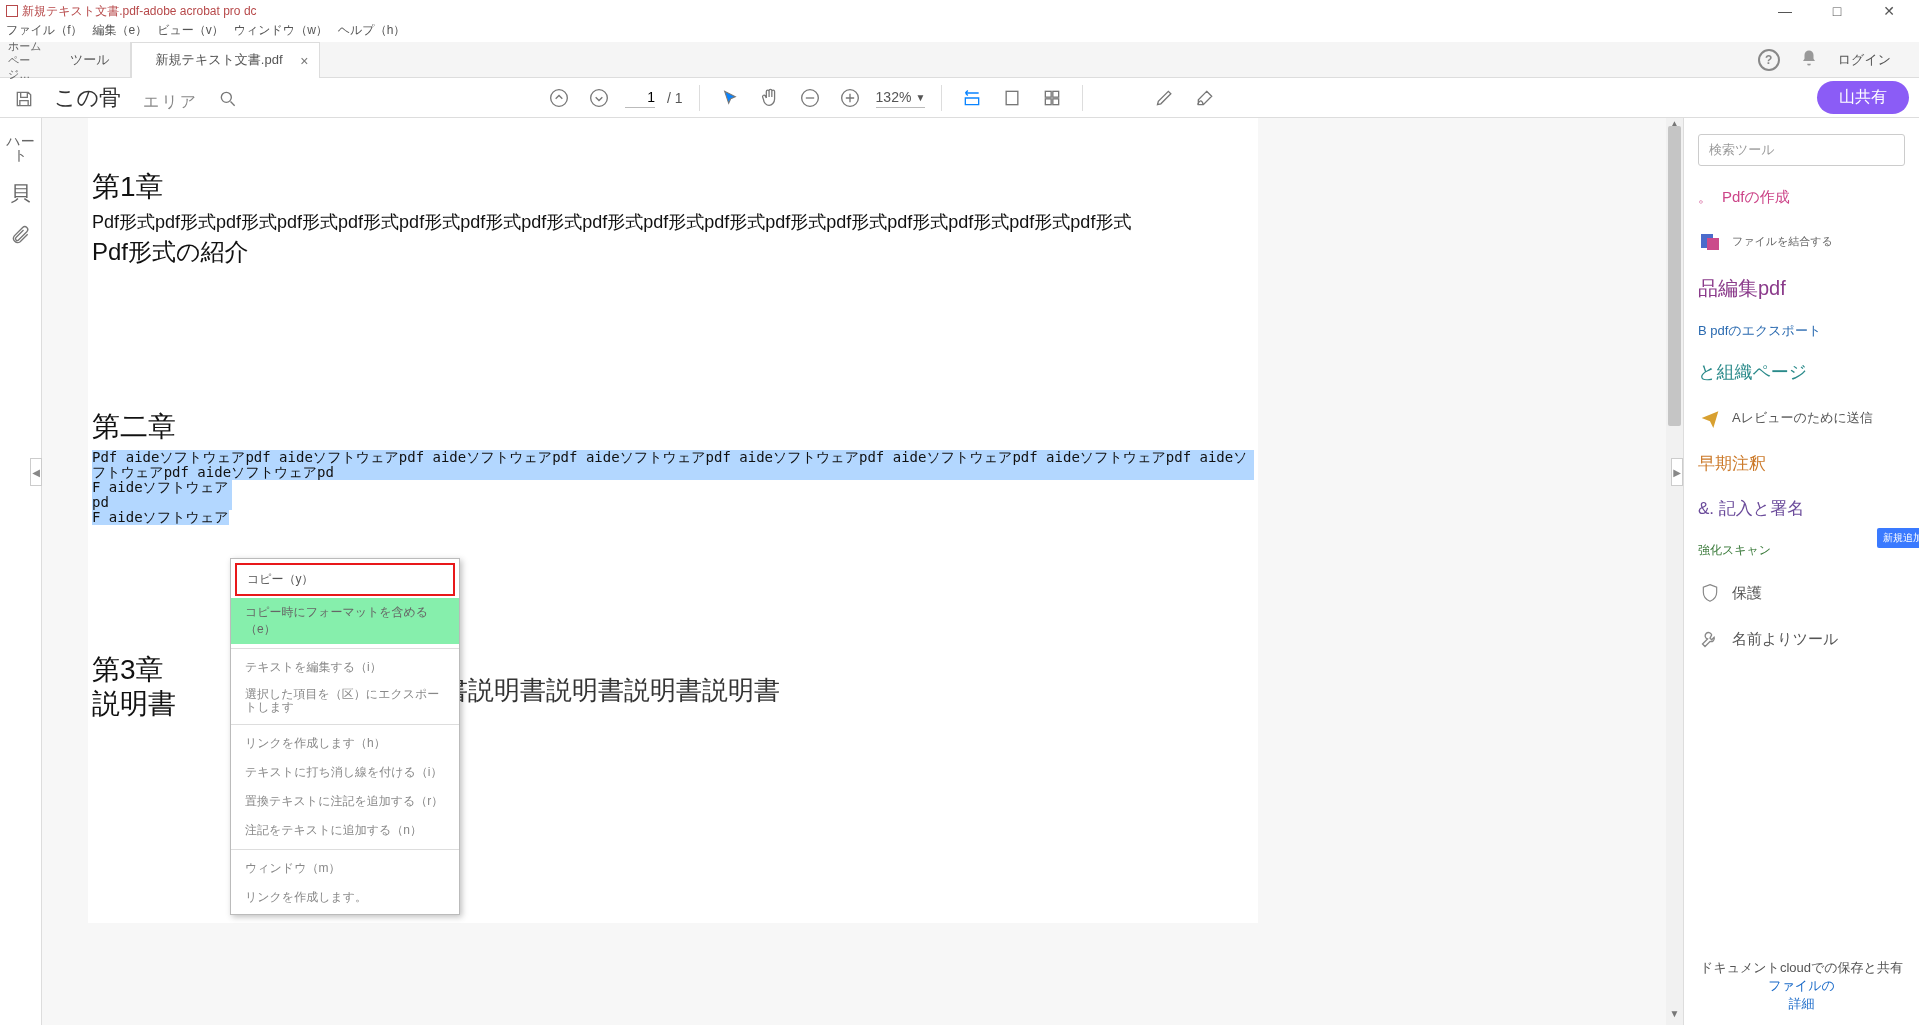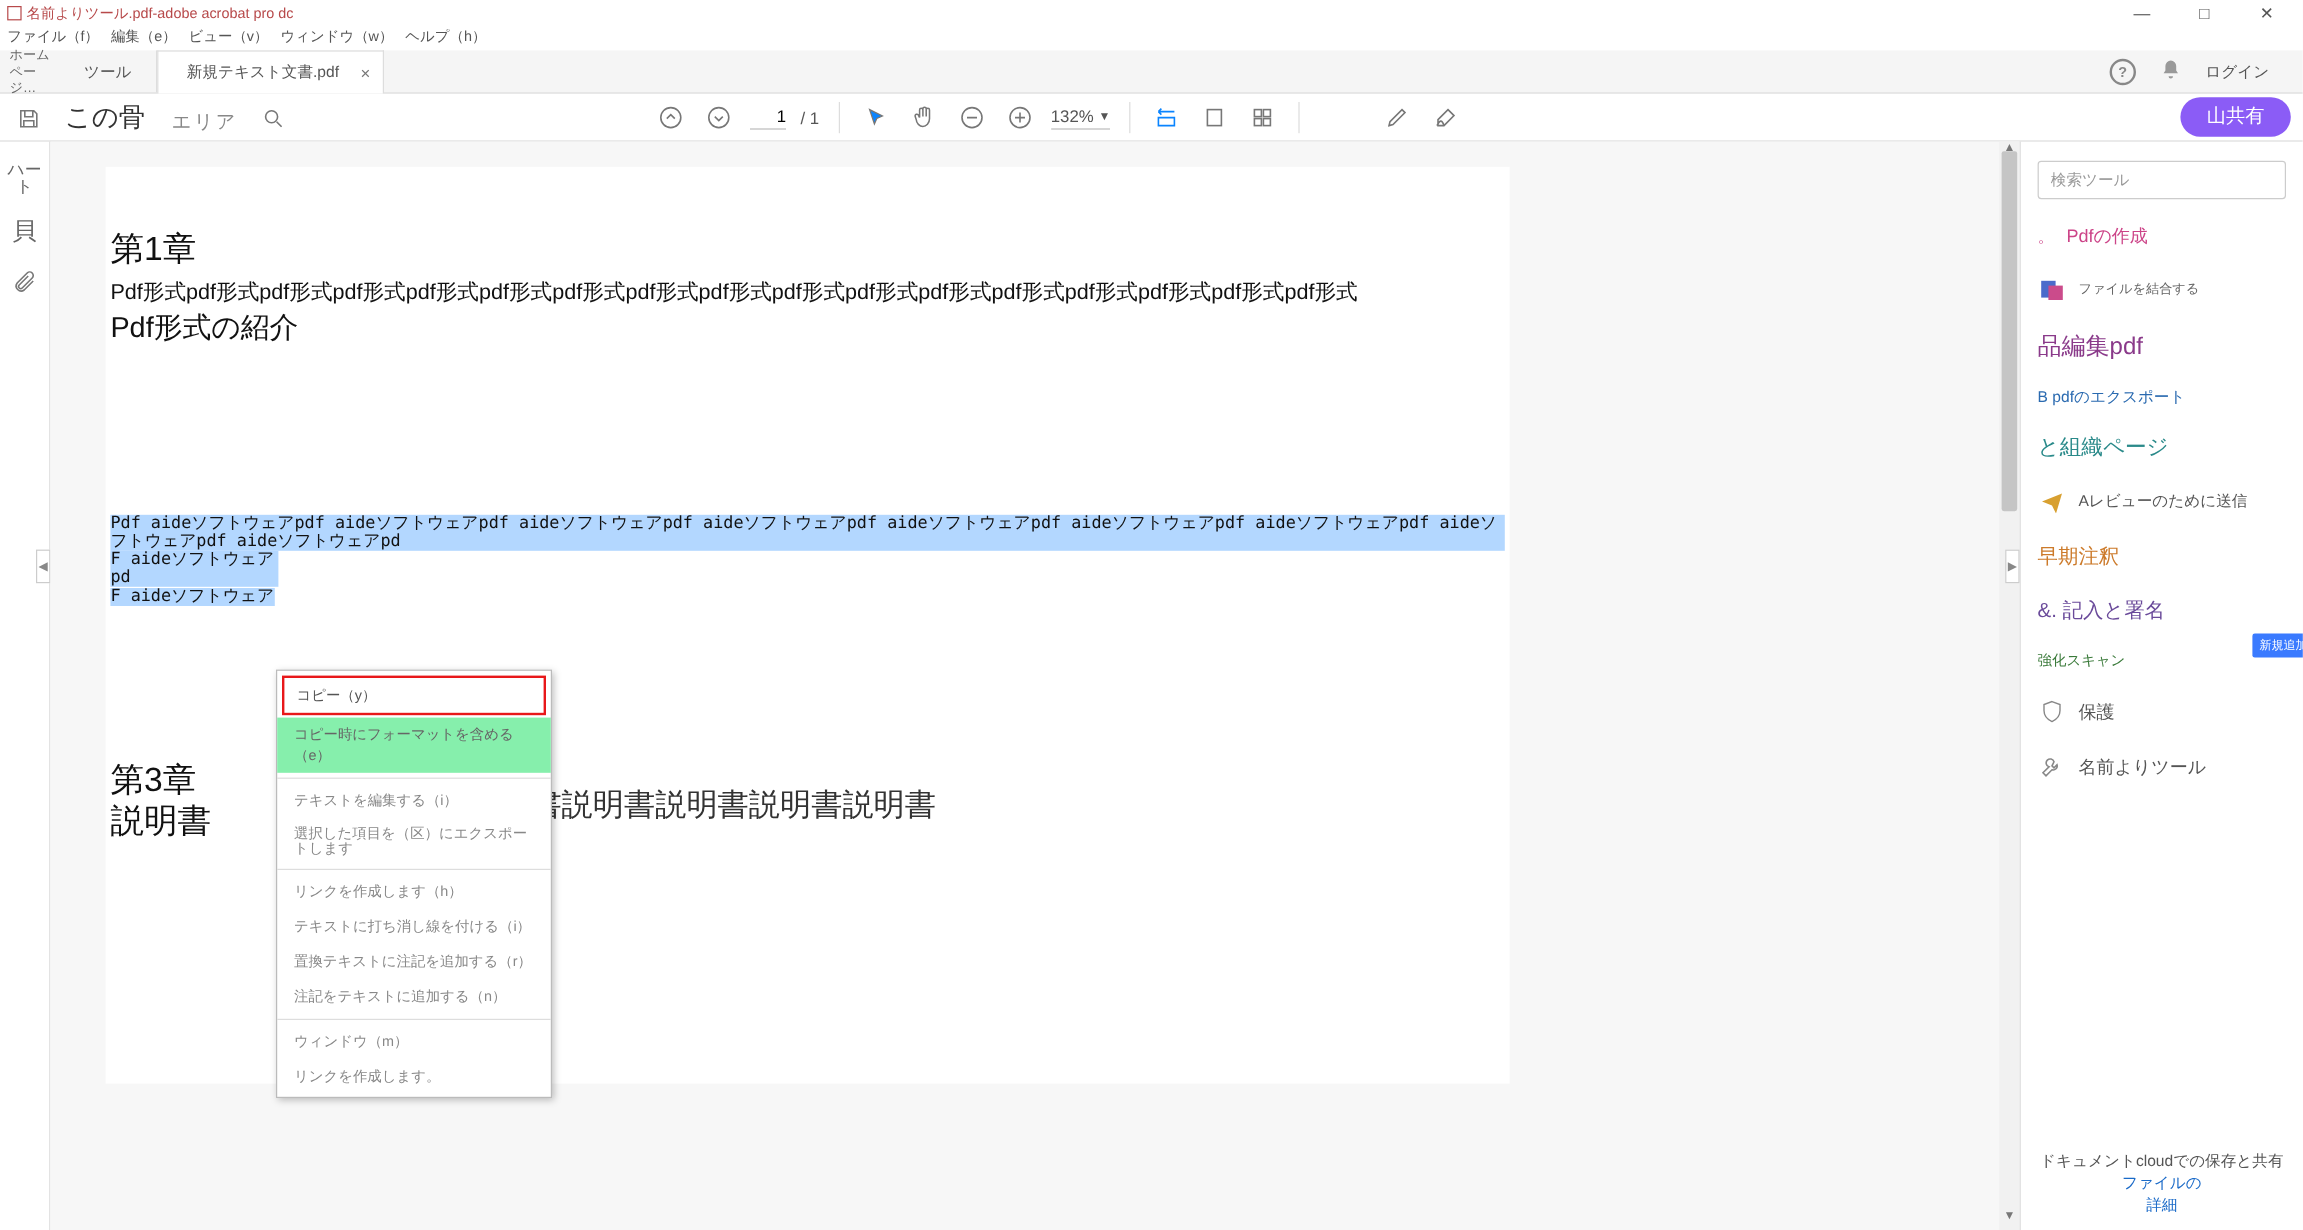--- a/index.html
+++ b/index.html
@@ -50,21 +50,21 @@
 .left-rail { width: 42px; border-right: 1px solid #ddd; display:flex; flex-direction:column; align-items:center; padding-top:16px; gap:24px; color:#666; position:relative;}
 .left-rail .rail-item { font-size:14px; writing-mode: horizontal-tb; text-align:center; line-height:14px;}
 .left-rail .collapse { position:absolute; right:-1px; top:340px; width:12px; height:28px; border:1px solid #ccc; background:#fff; display:flex; align-items:center; justify-content:center; font-size:10px; color:#888;}
 
 .doc-area { flex: 1; background:#f7f7f7; position:relative; overflow:hidden; }
 .doc-scroll { position:absolute; right:0; top:0; bottom:0; width:17px; background:#f1f1f1; }
 .doc-scroll .thumb { position:absolute; top:8px; left:2px; right:2px; height:300px; background:#c5c5c5; border-radius:2px;}
 .doc-scroll .arrow { position:absolute; left:0; right:0; height:17px; text-align:center; font-size:10px; color:#777;}
 .doc-scroll .arrow.top{ top:0;} .doc-scroll .arrow.bot{ bottom:0;}
 
-.page { position:absolute; left:46px; top:21px; width:1170px; background:#fff; padding: 50px 4px 200px 4px; color:#111; }
+.page { position:absolute; left:46px; top:0; width:1170px; background:#fff; padding: 50px 4px 200px 4px; color:#111; }
 .page h2.ch { font-size: 28px; font-weight:500; margin-bottom:4px;}
 .page .body-line { font-size:18px; letter-spacing:0px; word-break:break-all; }
 .page .subtitle { font-size:24px; margin-top:2px;}
 .page .selection-block { margin-top:140px;}
 .page .sel-text { background:#b3d7ff; font-size:14px; font-family:"MS Gothic",monospace; line-height:15px; padding:0; word-break:break-all; }
 .page .sel-line { display:block; }
 .page .ch3 { margin-top:130px; font-size:28px; font-weight:500; line-height:30px;}
 .page .ch3-sub { font-size:28px; font-weight:500;}
 .page .ch3-right { font-size:26px; font-weight:500; color:#333; }
 .ch3-row { display:flex; align-items:flex-start; }
@@ -97,21 +97,21 @@
 
 .small-badge-right { position:absolute; right:-10px; top:410px; background:#3a7aff; color:#fff; font-size:10px; padding:3px 6px; writing-mode:horizontal-tb; border-radius:2px 0 0 2px;}
 
 </style>
 </head>
 <body>
 
 <div class="titlebar">
   <div class="titlebar-left">
     <span class="titlebar-icon"></span>
-    <span>名前よりツール.pdf-adobe acrobat pro dc</span>
+    <span>新規テキスト文書.pdf-adobe acrobat pro dc</span>
   </div>
   <div class="win-controls">
     <span class="win-btn">—</span>
     <span class="win-btn">□</span>
     <span class="win-btn">✕</span>
   </div>
 </div>
 
 <div class="menubar">
   <span>ファイル（f）</span>
@@ -249,20 +249,21 @@
     <div class="collapse">◀</div>
   </div>
 
   <div class="doc-area">
     <div class="page">
       <h2 class="ch">第1章</h2>
       <div class="body-line">Pdf形式pdf形式pdf形式pdf形式pdf形式pdf形式pdf形式pdf形式pdf形式pdf形式pdf形式pdf形式pdf形式pdf形式pdf形式pdf形式pdf形式</div>
       <div class="subtitle">Pdf形式の紹介</div>
 
       <div class="selection-block">
+        <h2 class="ch">第二章</h2>
         <div>
           <span class="sel-text sel-line">Pdf aideソフトウェアpdf aideソフトウェアpdf aideソフトウェアpdf aideソフトウェアpdf aideソフトウェアpdf aideソフトウェアpdf aideソフトウェアpdf aideソフトウェアpdf aideソフトウェアpd</span>
           <span class="sel-text sel-line" style="width:140px; display:inline-block;">F aideソフトウェアpd</span><br>
           <span class="sel-text" style="display:inline-block;">F aideソフトウェア</span>
         </div>
       </div>
 
       <div class="ch3-row">
         <div class="ch3-left">
           <div class="ch3">第3章</div>

